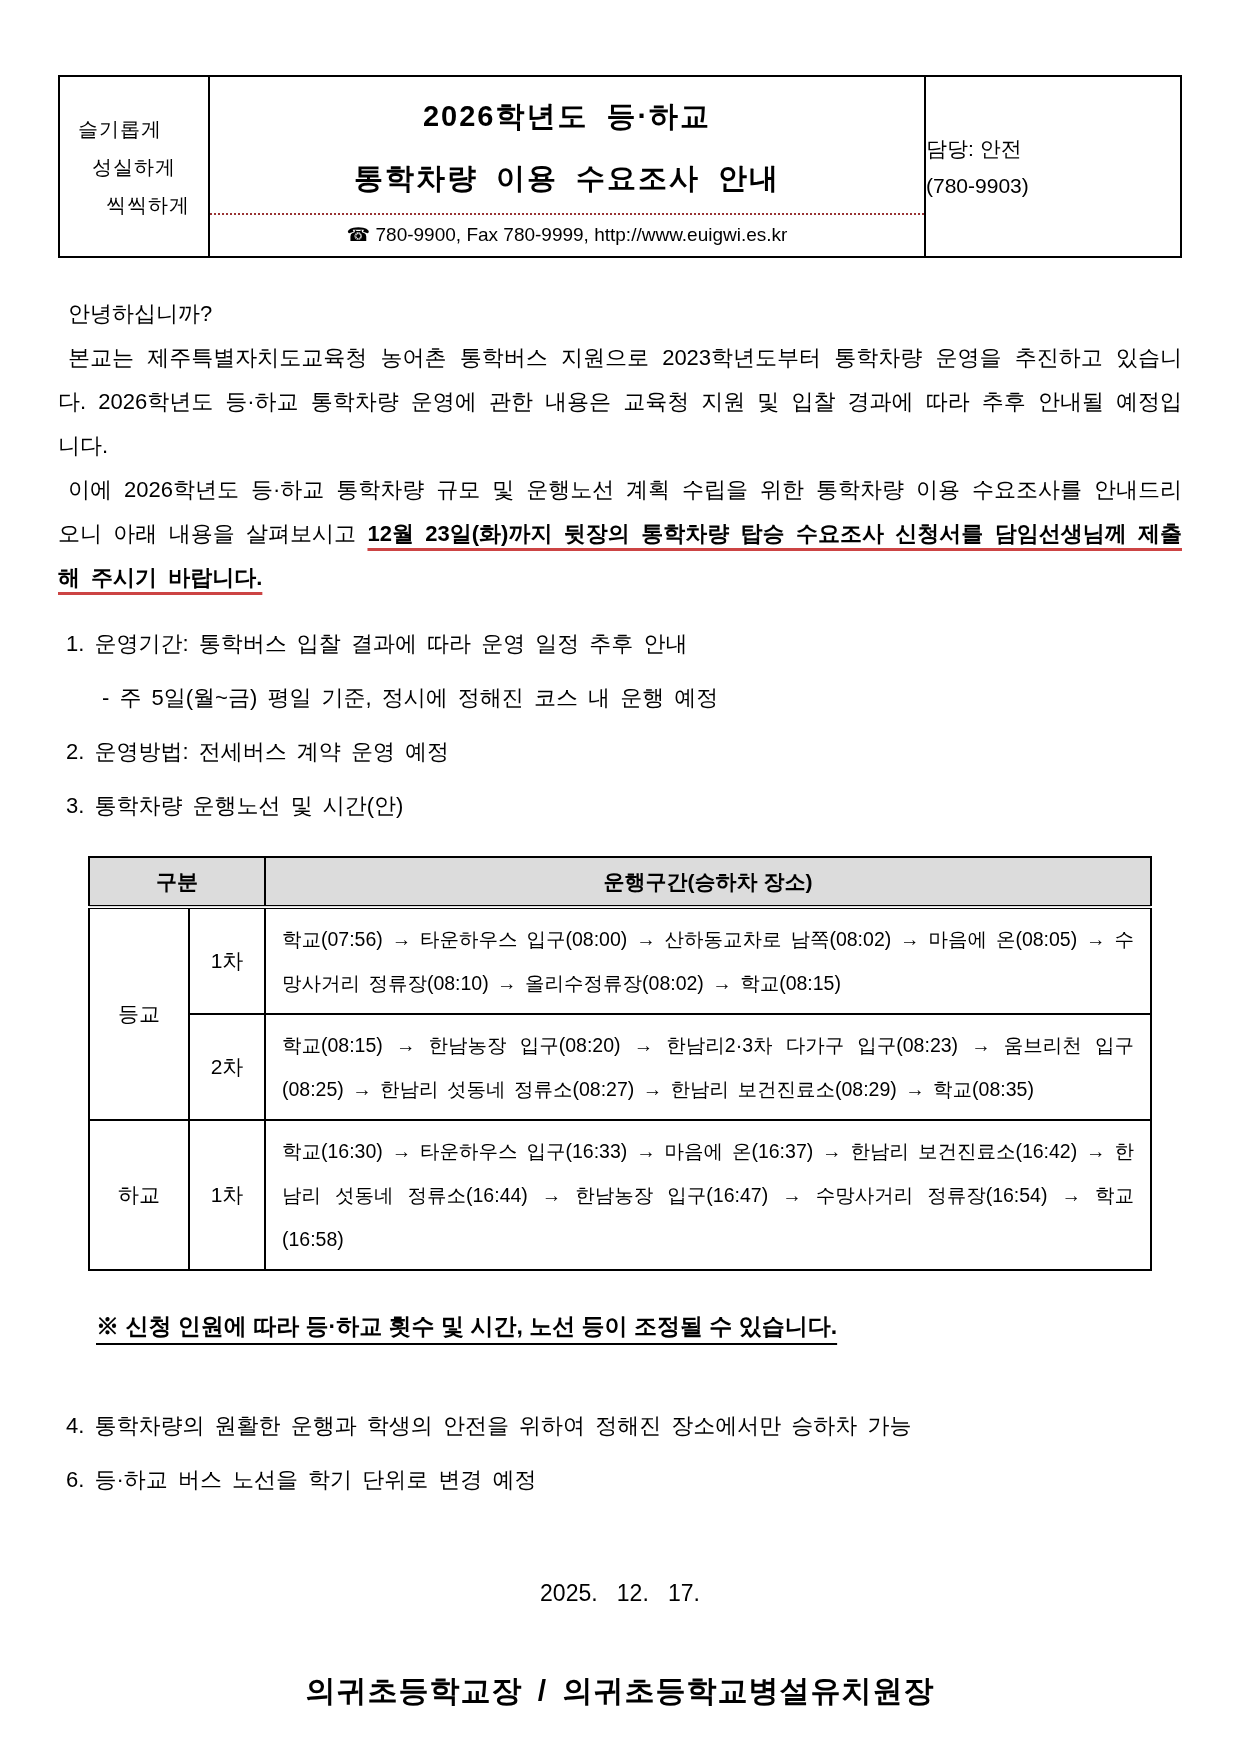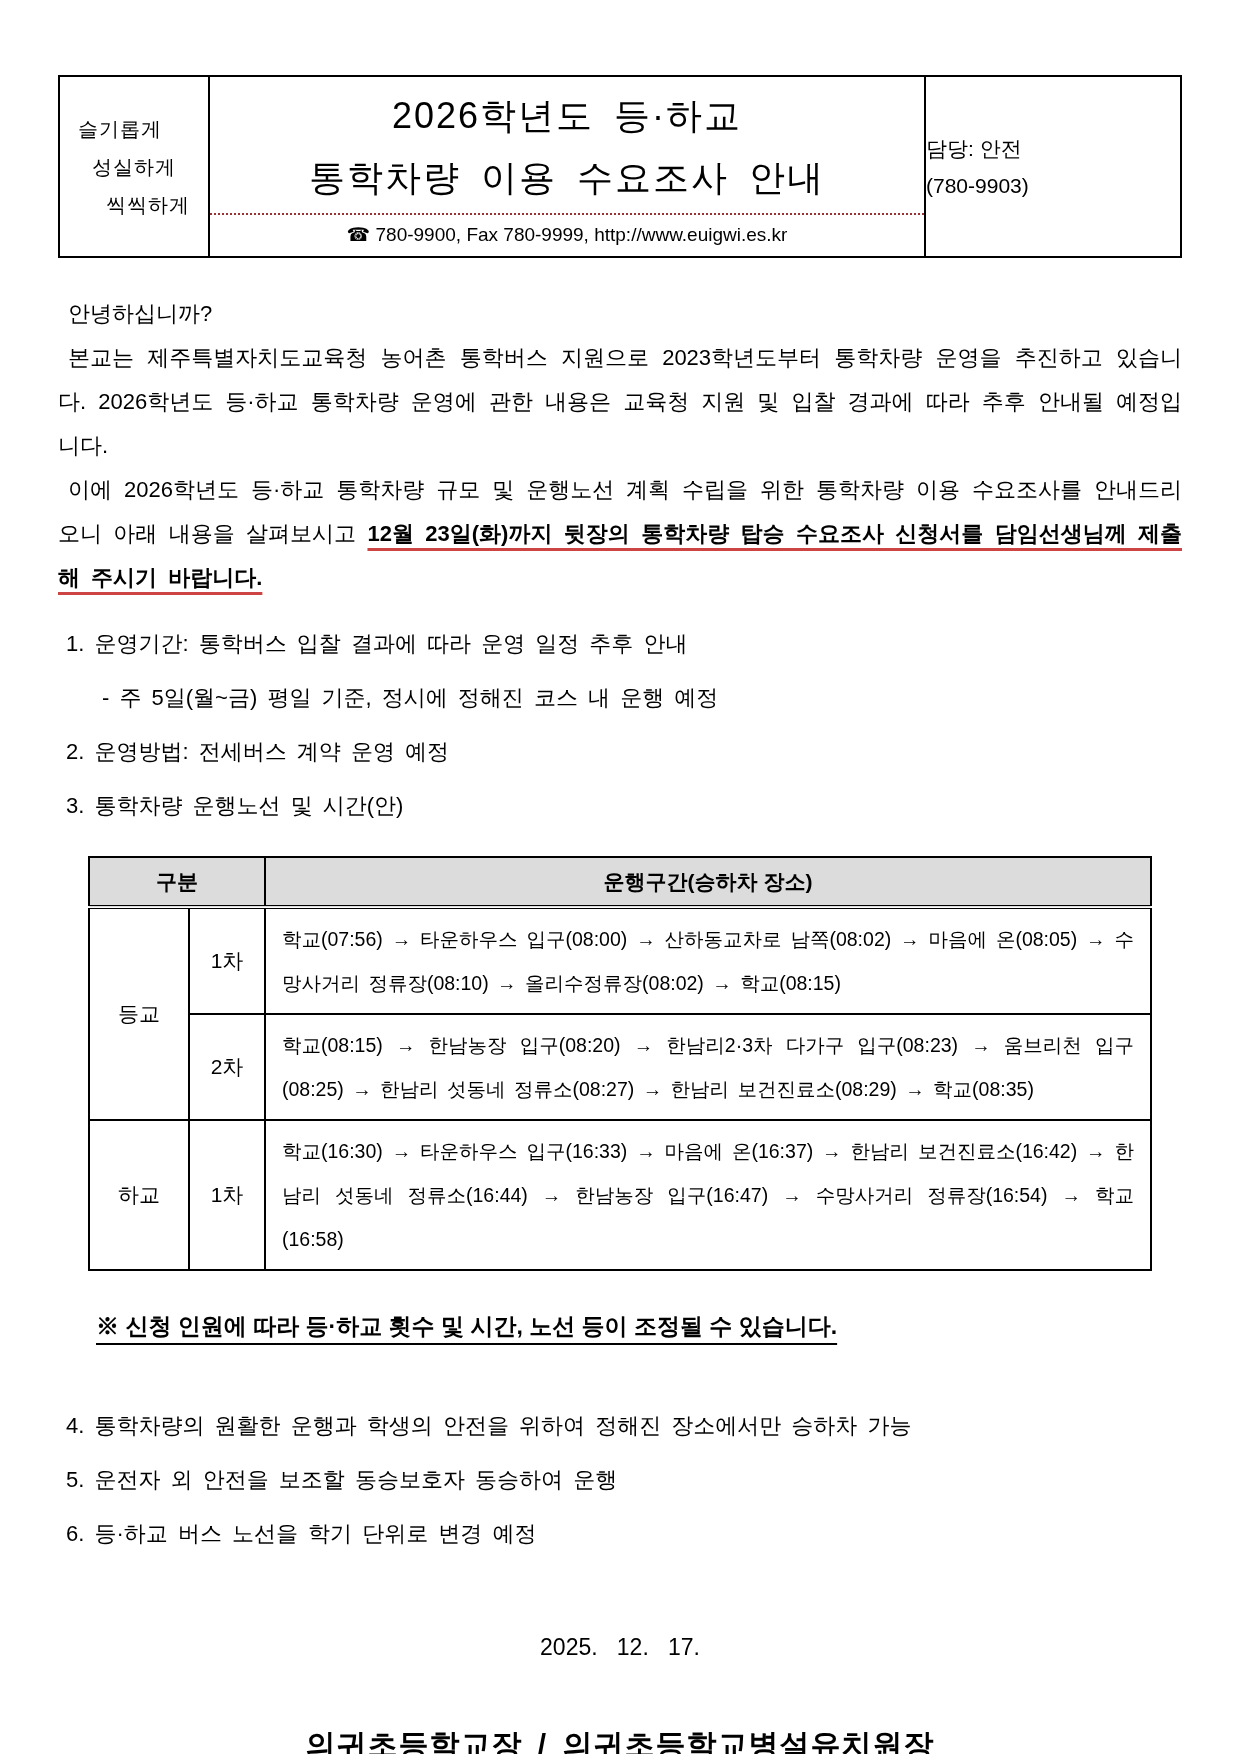--- a/index.html
+++ b/index.html
@@ -15,21 +15,21 @@
   }
 
   
   .header-box { width: 100%; border-collapse: collapse; }
   .header-box td { border: 2px solid #000000; vertical-align: middle; }
   .motto-cell { width: 150px; padding: 12px 0 12px 18px; }
   .motto-line { font-size: 20px; line-height: 38px; letter-spacing: 1px; }
   .m2 { padding-left: 14px; }
   .m3 { padding-left: 28px; }
   .title-cell { text-align: center; padding: 8px 0 0; }
-  .doc-title { font-size: 36px; font-weight: normal; line-height: 62px; letter-spacing: 2px; word-spacing: 8px; }
+  .doc-title { font-size: 29px; font-weight: bold; line-height: 62px; letter-spacing: 2px; word-spacing: 8px; }
   .contact-line {
     margin-top: 4px;
     border-top: 2px dotted #993333;
     padding: 8px 0 10px;
     font-size: 19px;
     font-weight: normal;
     letter-spacing: 0;
   }
   .manager-cell { width: 256px; }
   .manager-cell div { font-size: 21px; line-height: 37px; }
@@ -151,21 +151,20 @@
         <td class="trip">1차</td>
         <td class="route">학교(16:30) →  타운하우스 입구(16:33) → 마음에 온(16:37) → 한남리 보건진료소(16:42) → 한남리 섯동네 정류소(16:44) → 한남농장 입구(16:47) → 수망사거리 정류장(16:54) → 학교(16:58)</td>
       </tr>
     </tbody>
   </table>
 
   <div class="note"><span>※ 신청 인원에 따라 등·하교 횟수 및 시간, 노선 등이 조정될 수 있습니다. </span></div>
 
   <div class="post-list">
     <div class="list-item">4. 통학차량의 원활한 운행과 학생의 안전을 위하여 정해진 장소에서만 승하차 가능</div>
-    <div class="list-item">5. 운전자 외 안전을 보조할 동승보호자 동승하여 운행</div>
     <div class="list-item">6. 등·하교 버스 노선을 학기 단위로 변경 예정</div>
   </div>
 
   <div class="doc-date">2025.   12.   17.</div>
 
   <div class="signature">의귀초등학교장 / 의귀초등학교병설유치원장</div>
 
 </div>
 
 </body></html>

